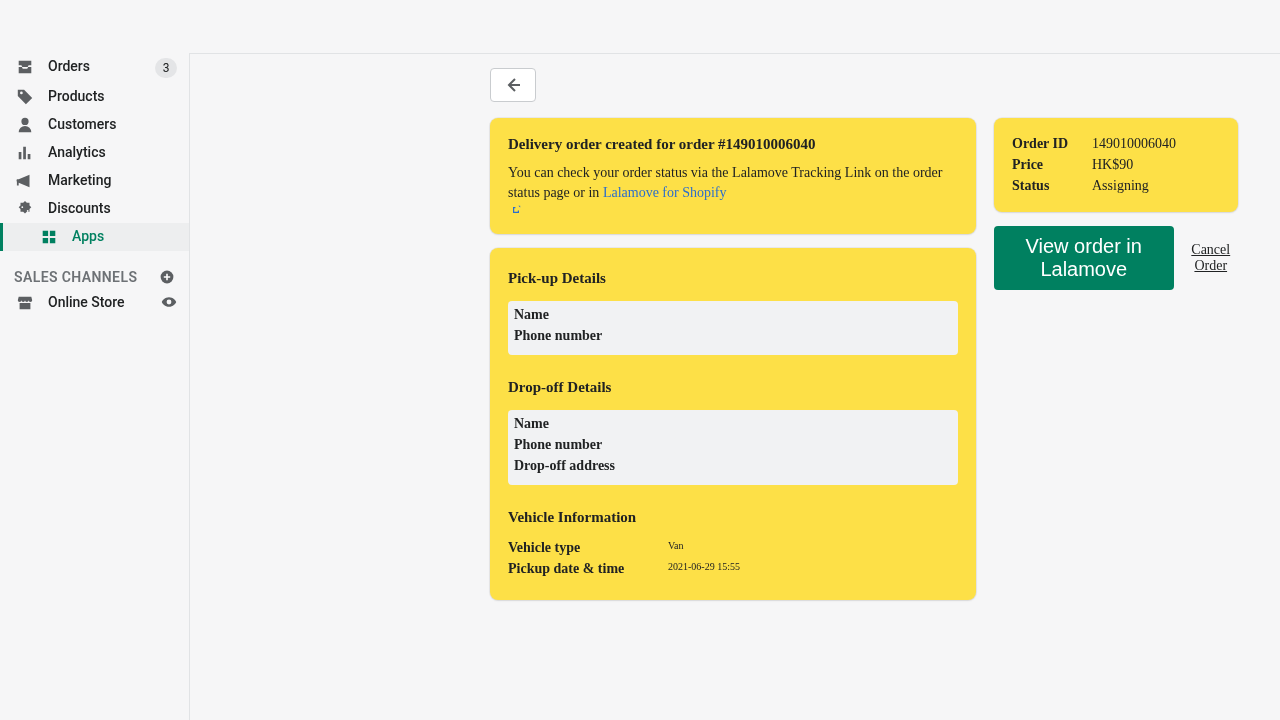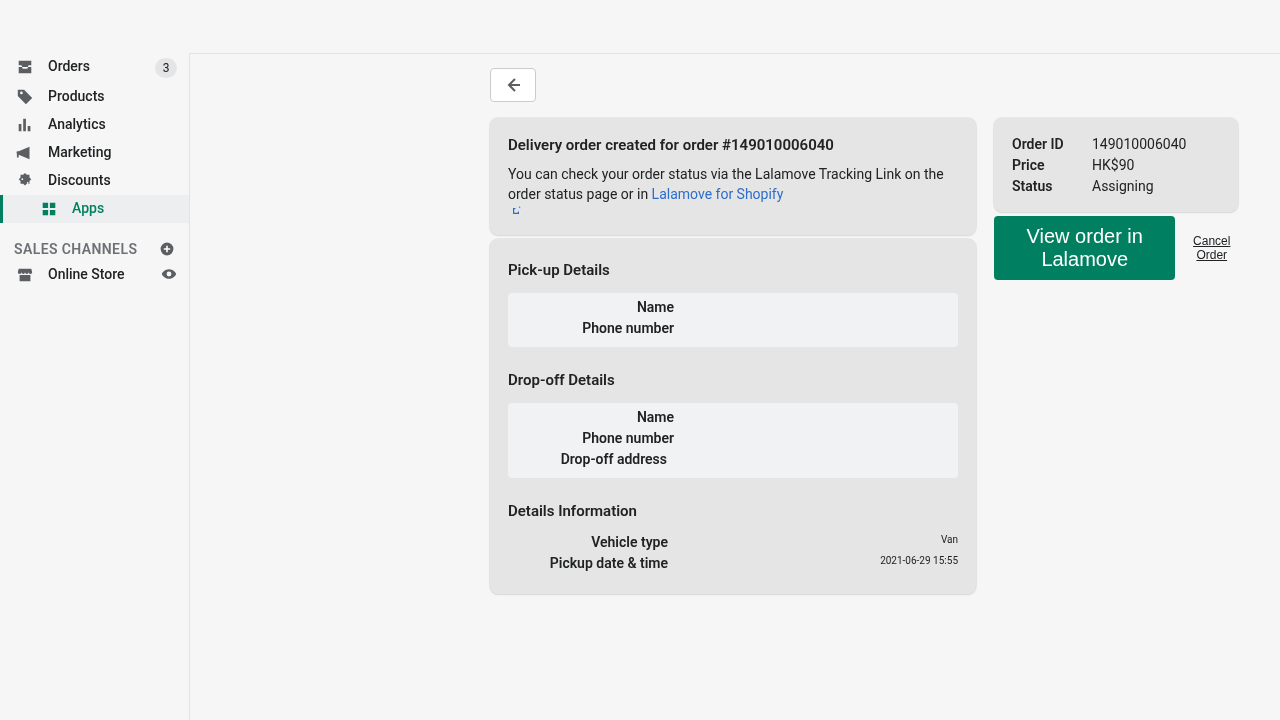--- a/index.html
+++ b/index.html
@@ -101,25 +101,26 @@
     background: #ffffff;
     border-radius: 4px;
     display: flex;
     align-items: center;
     justify-content: center;
     cursor: pointer;
     margin-bottom: 16px;
     color: #5c5f62;
   }
   .card {
-    background: #e5e5e5;
+    background: #fde047;
     border-radius: 8px;
     box-shadow: 0 0 0 1px rgba(0,0,0,0.05), 0 1px 2px rgba(0,0,0,0.08);
     padding: 18px 18px 18px 18px;
-    margin-bottom: 4px;
+    margin-bottom: 14px;
+    font-family: Liberation Serif, serif;
   }
   .card h2 {
     font-size: 15px;
     font-weight: 600;
     margin-bottom: 10px;
   }
   .card p {
     color: #202223;
     line-height: 1.45;
     font-size: 14px;
@@ -131,21 +132,20 @@
   }
   .link svg { vertical-align: -1px; margin-left: 2px; }
   .section-title {
     font-size: 15px;
     font-weight: 600;
     margin: 4px 0 14px 0;
   }
   .row {
     display: flex;
     margin-bottom: 5px;
-    text-align: right;
   }
   .row .k {
     width: 160px;
     font-weight: 600;
     font-size: 14px;
   }
   .row .v {
     flex: 1;
     font-size: 10px;
     color: #202223;
@@ -183,23 +183,24 @@
     padding: 9px 14px;
     font-size: 20px;
     font-weight: 500;
     cursor: pointer;
   }
   .btn-link {
     background: none;
     border: none;
     color: #202223;
     text-decoration: underline;
-    font-size: 12px;
+    font-size: 14px;
     cursor: pointer;
     padding: 0;
+    font-family: Liberation Serif, serif;
   }
   svg { display: block; }
 </style>
 </head>
 <body>
 
 <div class="topbar"></div>
 
 <div class="shell">
   <nav class="sidebar">
@@ -212,20 +213,28 @@
       <span class="label">Orders</span>
       <span class="badge">3</span>
     </div>
     <div class="nav-item">
       <span class="icon">
         <svg width="18" height="18" viewBox="0 0 20 20" fill="currentColor">
             <path d="M2 2h7l9 9-7 7-9-9V2zm4 5a1.5 1.5 0 100-3 1.5 1.5 0 000 3z"></path>
           </svg>
       </span>
       <span class="label">Products</span>
+    </div>
+    <div class="nav-item">
+      <span class="icon">
+        <svg width="18" height="18" viewBox="0 0 20 20" fill="currentColor">
+            <path d="M10 10a4 4 0 100-8 4 4 0 000 8zm-7 8a7 7 0 0114 0H3z"></path>
+          </svg>
+      </span>
+      <span class="label">Customers</span>
     </div>
     <div class="nav-item">
       <span class="icon">
         <svg width="18" height="18" viewBox="0 0 20 20" fill="currentColor">
             <path d="M3 17V9h3v8H3zm5 0V3h3v14H8zm5 0v-6h3v6h-3z"></path>
           </svg>
       </span>
       <span class="label">Analytics</span>
     </div>
     <div class="nav-item">
@@ -316,21 +325,21 @@
           <div class="row">
               <div class="k">Phone number</div>
               <div class="v"><span class="redacted" style="width:90px">x</span></div>
             </div>
           <div class="row">
               <div class="k">Drop-off address</div>
               <div class="v"><span class="redacted" style="width:285px">x</span></div>
             </div>
         </div>
 
-        <div class="section-title">Details Information</div>
+        <div class="section-title">Vehicle Information</div>
         <div class="row">
             <div class="k">Vehicle type</div>
             <div class="v">Van</div>
           </div>
         <div class="row">
             <div class="k">Pickup date &amp; time</div>
             <div class="v">2021-06-29 15:55</div>
           </div>
       </div>
     </div>

